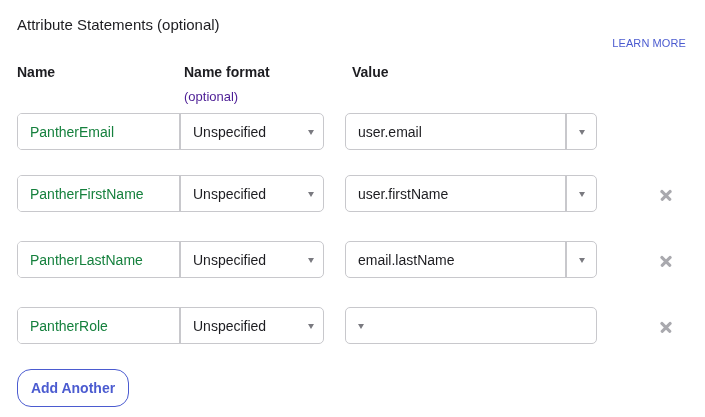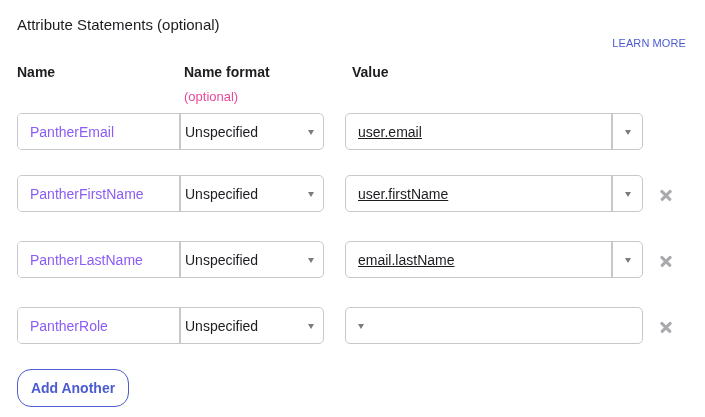--- a/index.html
+++ b/index.html
@@ -1,27 +1,27 @@
 <!DOCTYPE html>
 <html><head>
 <meta charset="utf-8">
 <style>
   html, body { margin:0; padding:0; background:#ffffff; }
   body { width:705px; height:417px; position:relative; overflow:hidden;
          font-family:"Liberation Sans", sans-serif; color:#1d1d21; }
   .title { position:absolute; left:17px; top:16px; font-size:15px; color:#1d1d21; }
   .learn { position:absolute; right:19px; top:17px; font-size:11px; color:#4b5bd0; font-weight:500; text-decoration:none; letter-spacing:0.1px;margin-top:20px; }
   .col-h { position:absolute; top:64px; font-size:14px; font-weight:bold; color:#1d1d21; }
-  .col-sub { position:absolute; top:89px; left:184px; font-size:13px; color:#ec4899; }
+  .col-sub { position:absolute; top:89px; left:184px; font-size:13px; color:#4c1d95; }
   .row { position:absolute; left:17px; height:37px; width:690px; }
   .pair { position:absolute; left:0; top:0; width:307px; height:37px; border:1px solid #c8c8cc; border-radius:5px; box-sizing:border-box; display:flex; overflow:hidden; background:#fff; }
-  .name-in { width:163px; border:none; border-right:2px solid #c8c8cc; font-family:"Liberation Sans", sans-serif; font-size:14px; color:#8b5cf6; padding:0 0 0 12px; outline:none; box-sizing:border-box; background:#fff; }
-  .fmt { flex:1; position:relative; display:flex; align-items:center; padding-left:4px; font-size:14px; color:#1d1d21; cursor:pointer; }
+  .name-in { width:163px; border:none; border-right:2px solid #c8c8cc; font-family:"Liberation Sans", sans-serif; font-size:14px; color:#15803d; padding:0 0 0 12px; outline:none; box-sizing:border-box; background:#fff; }
+  .fmt { flex:1; position:relative; display:flex; align-items:center; padding-left:12px; font-size:14px; color:#1d1d21; cursor:pointer; }
   .caret { position:absolute; right:9px; top:16px; width:0; height:0; border-left:3.5px solid transparent; border-right:3.5px solid transparent; border-top:5px solid #7a7a80; }
-  .val { position:absolute; left:328px; top:0; width:298px; height:37px; border:1px solid #c8c8cc; border-radius:5px; box-sizing:border-box; display:flex; background:#fff; overflow:hidden;text-decoration:underline; }
+  .val { position:absolute; left:328px; top:0; width:252px; height:37px; border:1px solid #c8c8cc; border-radius:5px; box-sizing:border-box; display:flex; background:#fff; overflow:hidden; }
   .val-text { flex:1; display:flex; align-items:center; padding-left:12px; font-size:14px; color:#1d1d21; border-right:2px solid #c8c8cc; }
   .val-btn { width:29px; position:relative; cursor:pointer; }
   .val-btn .caret { right:11px; }
   .remove { position:absolute; left:641px; top:12px; width:16px; height:16px; cursor:pointer; }
   .remove::before, .remove::after { content:""; position:absolute; left:1px; top:7px; width:14px; height:2.5px; background:#a9a9ae; border-radius:1px; }
   .remove::before { transform:rotate(45deg); }
   .remove::after { transform:rotate(-45deg); }
   .add-btn { position:absolute; left:17px; top:369px; width:112px; height:38px; border:1px solid #4b5bd0; border-radius:14px; background:#fff; color:#4b5bd0; font-family:"Liberation Sans", sans-serif; font-size:14px; font-weight:bold; box-sizing:border-box; cursor:pointer; padding:0; }
 </style>
 </head>

